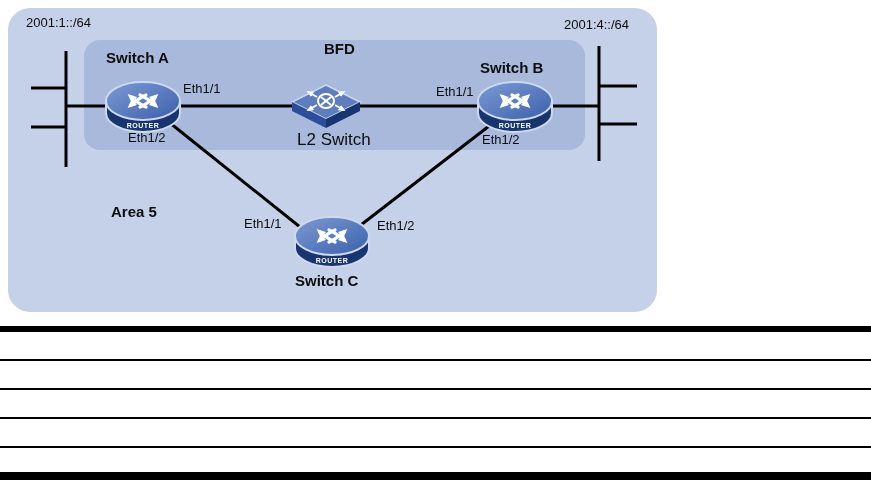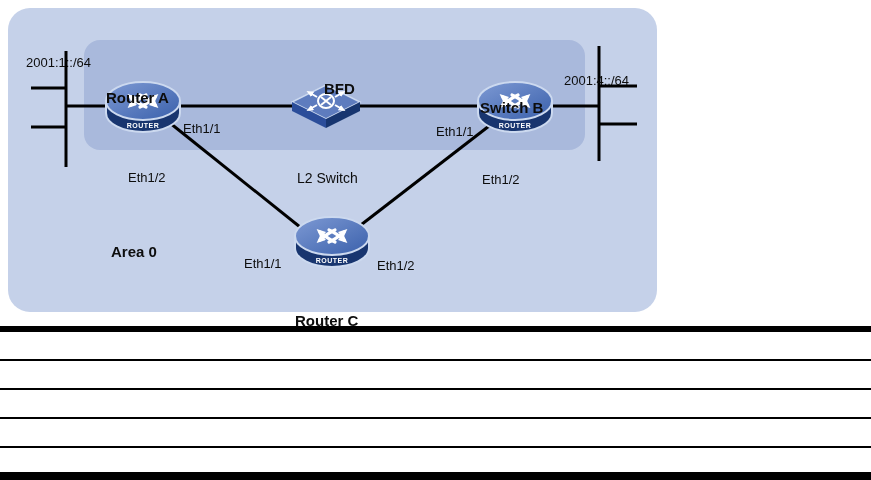--- a/index.html
+++ b/index.html
@@ -11,21 +11,21 @@
     position:absolute; left:8px; top:8px; width:649px; height:304px;
     background:#c5d1e9; border-radius:22px;
   }
   .bfd-bg {
     position:absolute; left:84px; top:40px; width:501px; height:110px;
     background:#a9b9dc; border-radius:16px;
   }
   svg.net { position:absolute; left:0; top:0; }
   .lbl {
     position:absolute; font-size:13px; color:#0d0d0d;
-    white-space:nowrap; line-height:1.1;margin-top:40px;
+    white-space:nowrap; line-height:1.1;
   }
   .lbl.b { font-weight:bold; font-size:15px; }
   .doc-table {
     position:absolute; left:0; top:326px; width:871px; height:154px;
     border-top:6px solid #000; border-bottom:8px solid #000;
     box-sizing:border-box;
   }
   .doc-table .row { height:29px; border-bottom:2px solid #000; box-sizing:border-box; }
   .doc-table .row.last { height:24px; border-bottom:none; }
   .badge {
@@ -101,27 +101,27 @@
         <path d="M30,13 L40,21 M40,13 L30,21"></path>
         <path d="M26,13 L19,9" marker-end="url(#ah2)"></path>
         <path d="M44,13 L51,9" marker-end="url(#ah2)"></path>
         <path d="M26,21 L19,25" marker-end="url(#ah2)"></path>
         <path d="M44,21 L51,25" marker-end="url(#ah2)"></path>
       </g>
     </g>
   </svg>
 
   <div class="lbl" style="left:26px;top:16px">2001:1::/64</div>
-  <div class="lbl" style="left:564px;top:34px">2001:4::/64</div>
+  <div class="lbl" style="left:564px;top:18px">2001:4::/64</div>
   <div class="lbl b" style="left:324px;top:41px">BFD</div>
-  <div class="lbl b" style="left:106px;top:50px">Router A</div>
+  <div class="lbl b" style="left:106px;top:50px">Switch A</div>
   <div class="lbl b" style="left:480px;top:60px">Switch B</div>
-  <div class="lbl b" style="left:295px;top:273px">Router C</div>
-  <div class="lbl" style="left:297px;top:131px;font-size:14px">L2 Switch</div>
-  <div class="lbl b" style="left:111px;top:204px">Area 0</div>
+  <div class="lbl b" style="left:295px;top:273px">Switch C</div>
+  <div class="lbl" style="left:297px;top:131px;font-size:17px">L2 Switch</div>
+  <div class="lbl b" style="left:111px;top:204px">Area 5</div>
 
   <div class="lbl" style="left:183px;top:82px">Eth1/1</div>
   <div class="lbl" style="left:128px;top:131px">Eth1/2</div>
   <div class="lbl" style="left:436px;top:85px">Eth1/1</div>
   <div class="lbl" style="left:482px;top:133px">Eth1/2</div>
   <div class="lbl" style="left:244px;top:217px">Eth1/1</div>
   <div class="lbl" style="left:377px;top:219px">Eth1/2</div>
 
   <div class="doc-table">
     <div class="row"></div>

